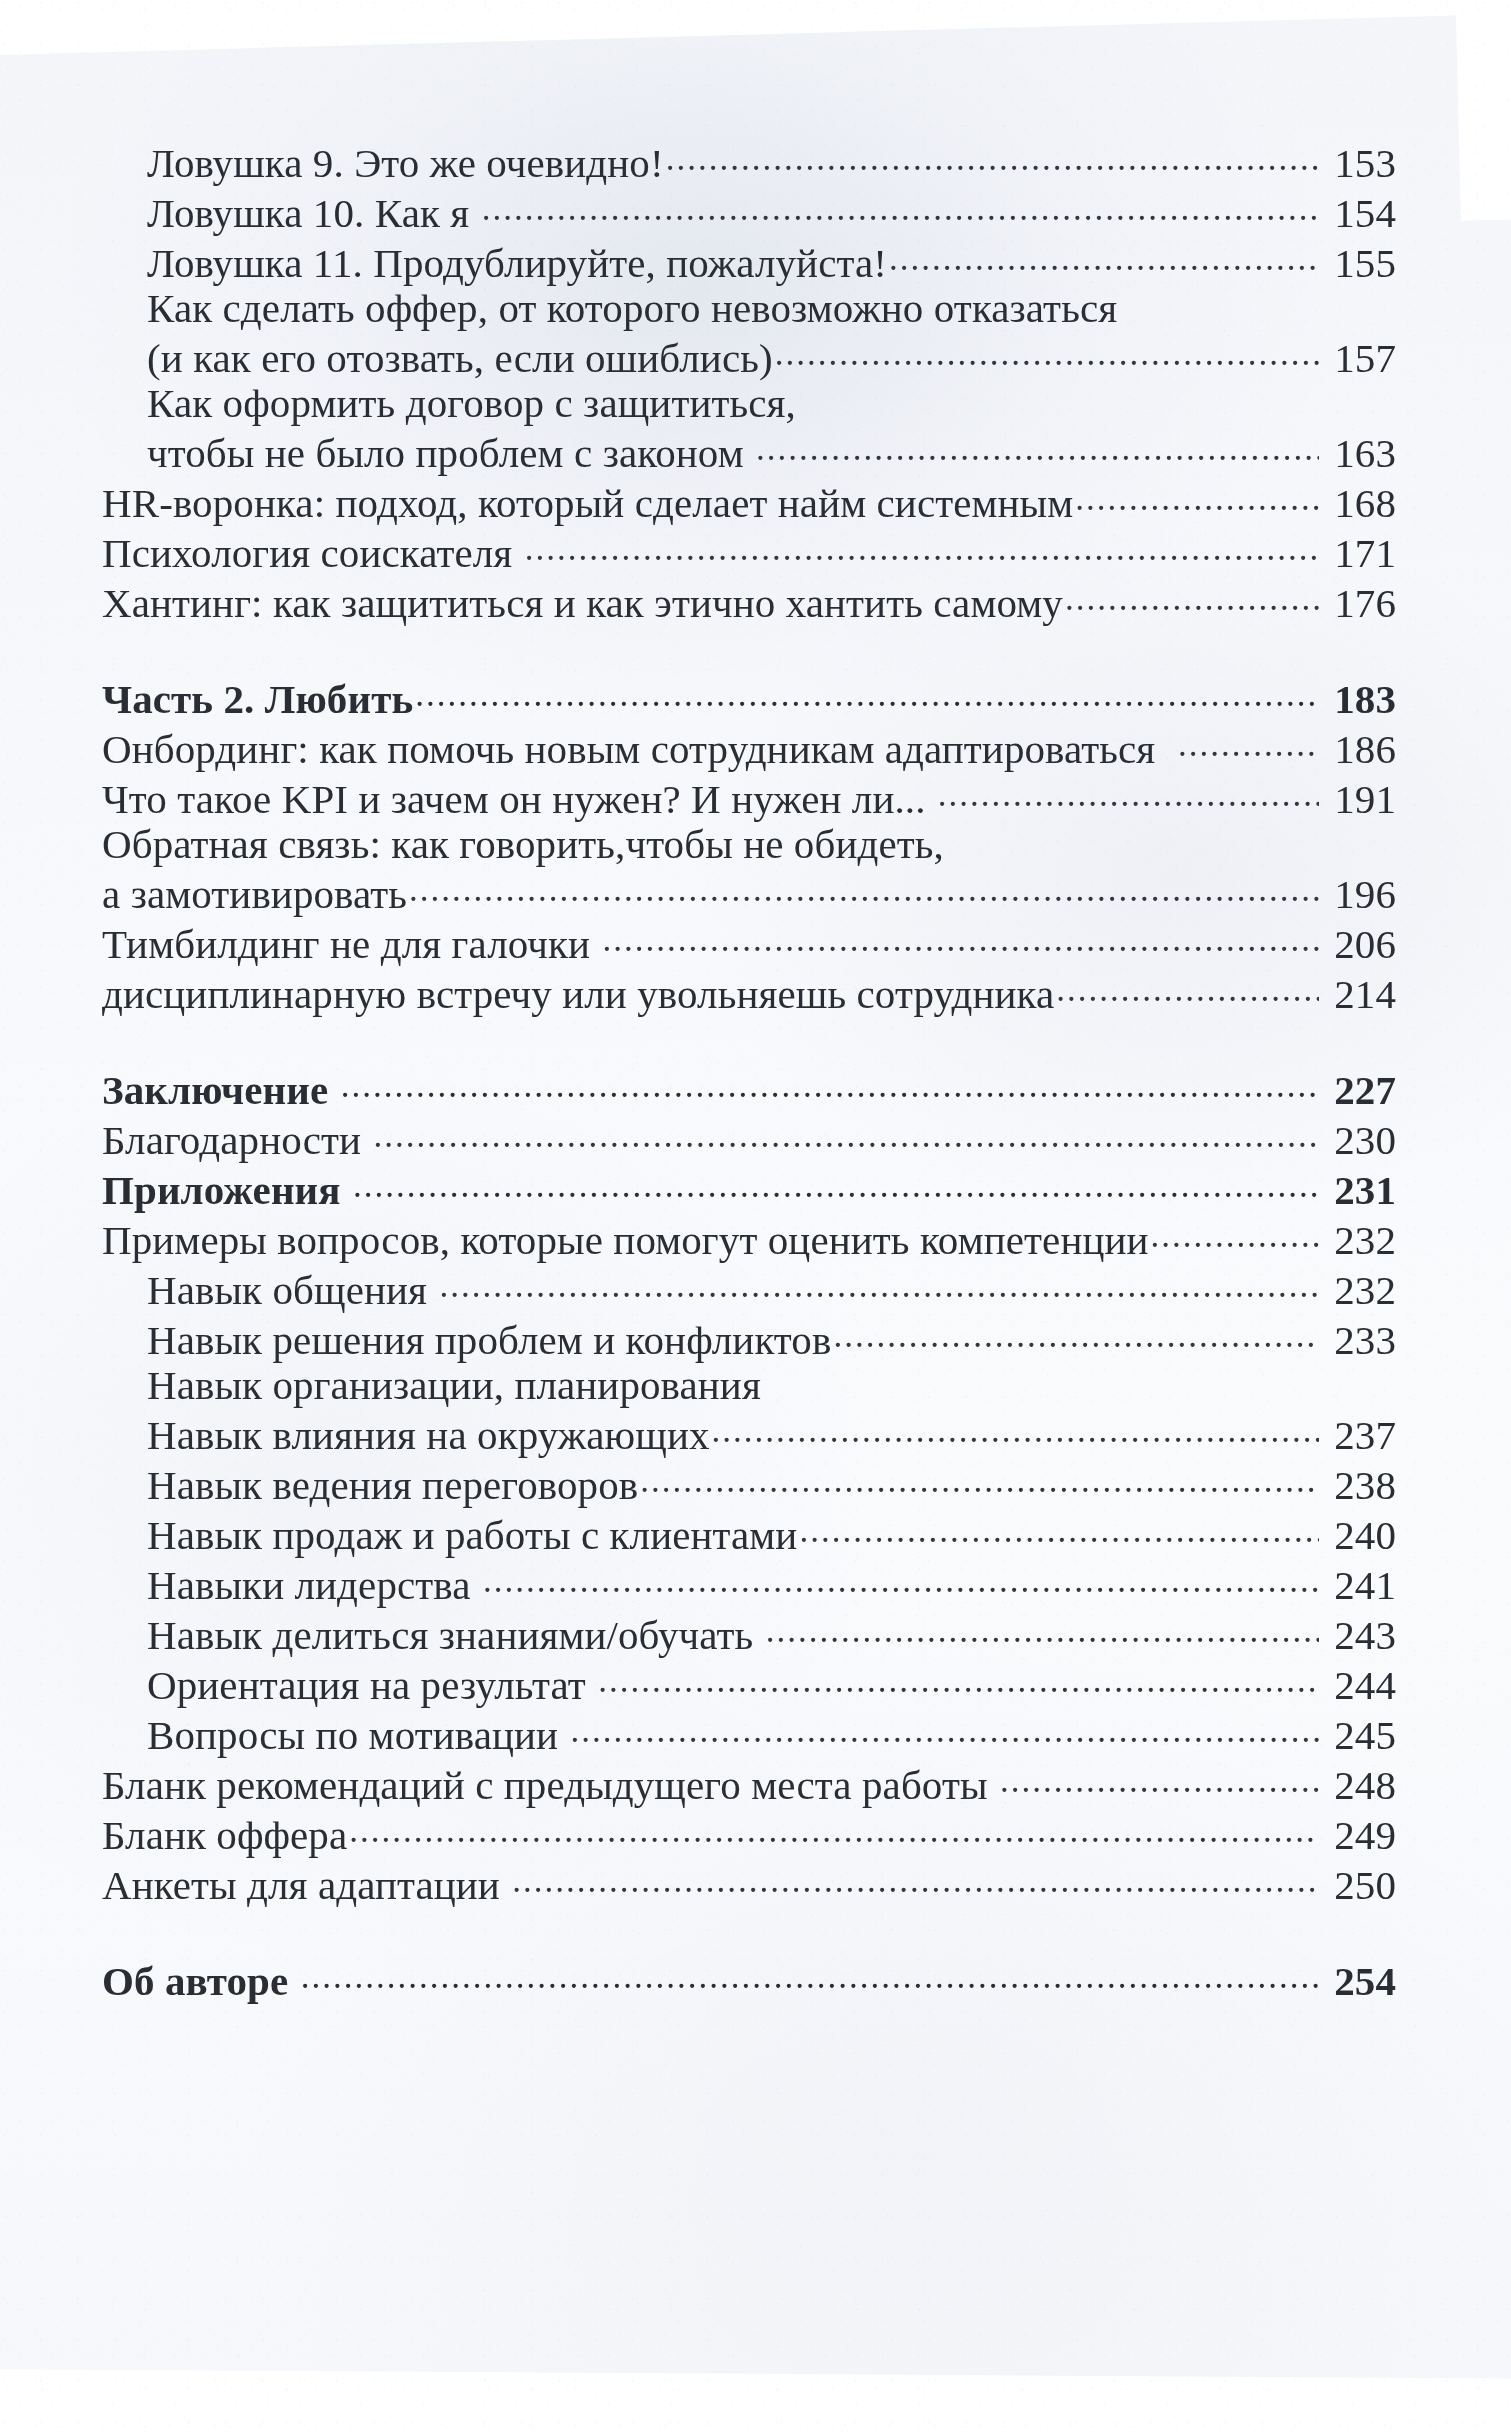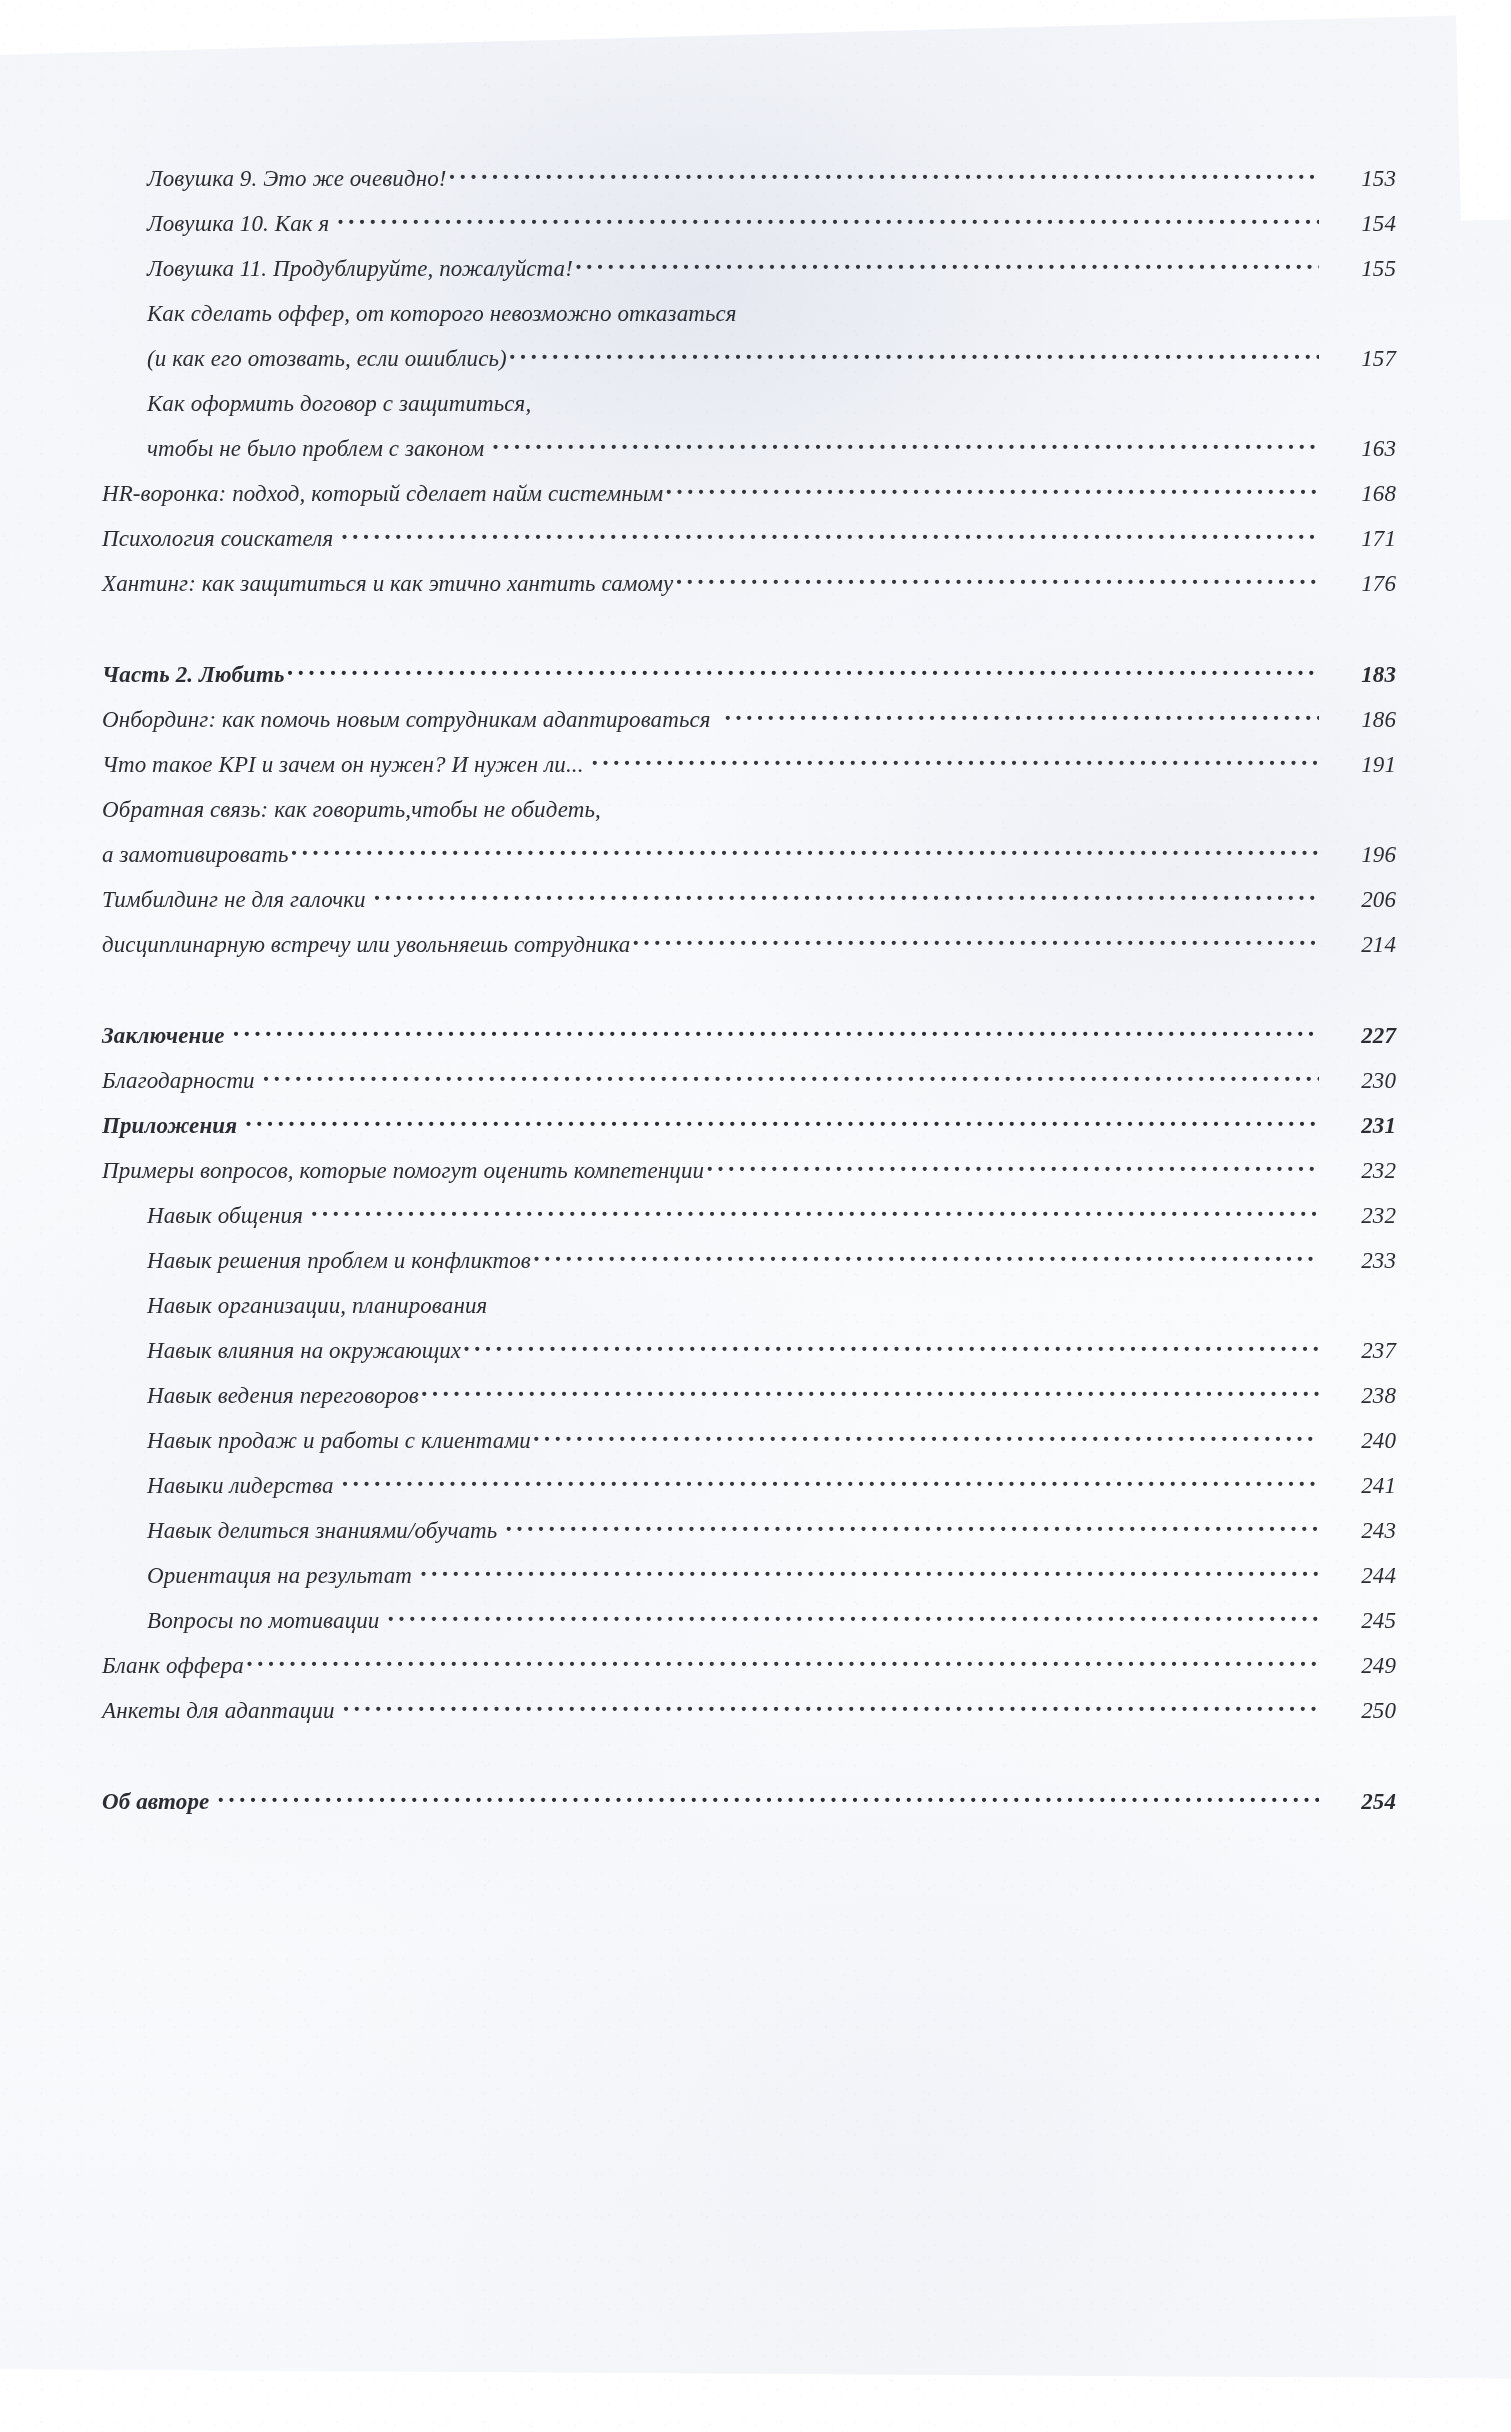--- a/index.html
+++ b/index.html
@@ -65,27 +65,26 @@
     bottom: -70px; left: -60px;
     width: 1692px; height: 129px;
     background: #ffffff;
     transform: rotate(0.35deg);
   }
 
   
   #toc {
     position: absolute;
     left: 102px;
-    top: 156px;
+    top: 136px;
     width: 1294px;
     color: #2a2d33;
-    font-size: 23px;
+    font-size: 41px;
     line-height: 45px;
     letter-spacing: 0.1px;
-    font-style: italic;
   }
 
   .entry {
     display: block;
     margin: 0;
     padding: 0;
   }
   .entry + .entry { margin-top: 0; }
 
   
@@ -228,20 +227,23 @@
       <div class="entry indent-1">
         <div class="line"><span class="txt">Навык делиться знаниями/обучать </span><span class="leader"></span><span class="pg">243</span></div>
       </div>
       <div class="entry indent-1">
         <div class="line"><span class="txt">Ориентация на результат </span><span class="leader"></span><span class="pg">244</span></div>
       </div>
       <div class="entry indent-1">
         <div class="line"><span class="txt">Вопросы по мотивации </span><span class="leader"></span><span class="pg">245</span></div>
       </div>
       <div class="entry">
+        <div class="line"><span class="txt">Бланк рекомендаций с предыдущего места работы </span><span class="leader"></span><span class="pg">248</span></div>
+      </div>
+      <div class="entry">
         <div class="line"><span class="txt">Бланк оффера</span><span class="leader"></span><span class="pg">249</span></div>
       </div>
       <div class="entry">
         <div class="line"><span class="txt">Анкеты для адаптации </span><span class="leader"></span><span class="pg">250</span></div>
       </div>
       <div class="gap-lg"></div>
       <div class="entry bold">
         <div class="line"><span class="txt">Об авторе </span><span class="leader"></span><span class="pg">254</span></div>
       </div>
     </div>

